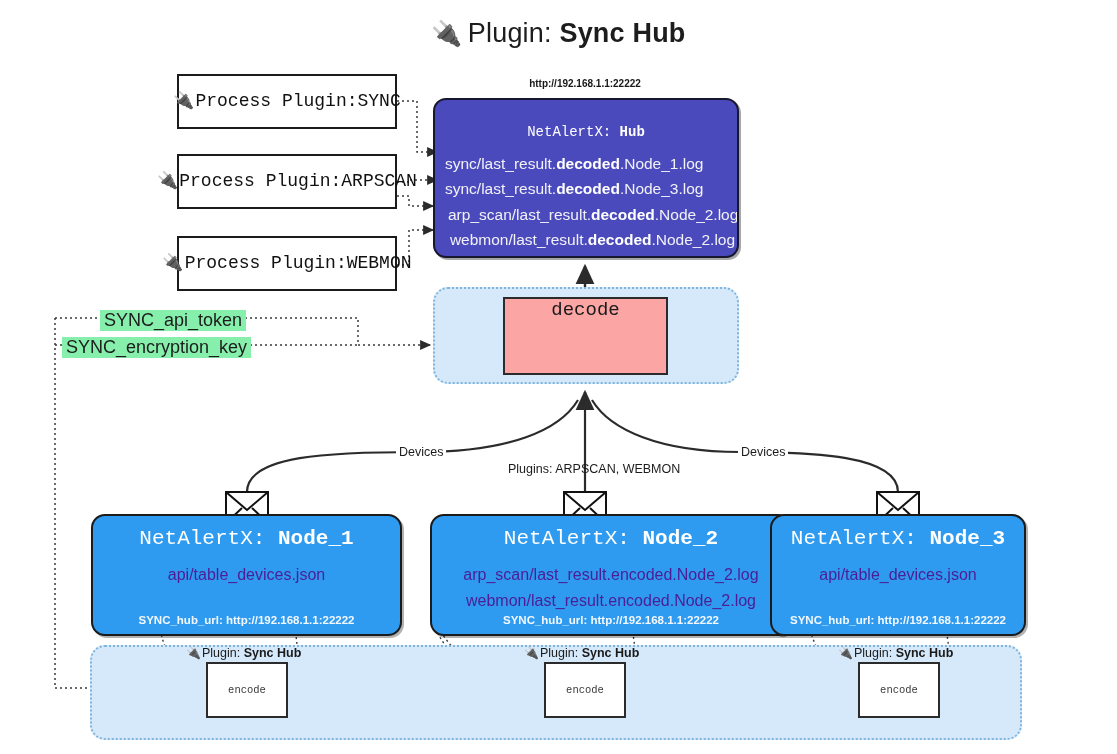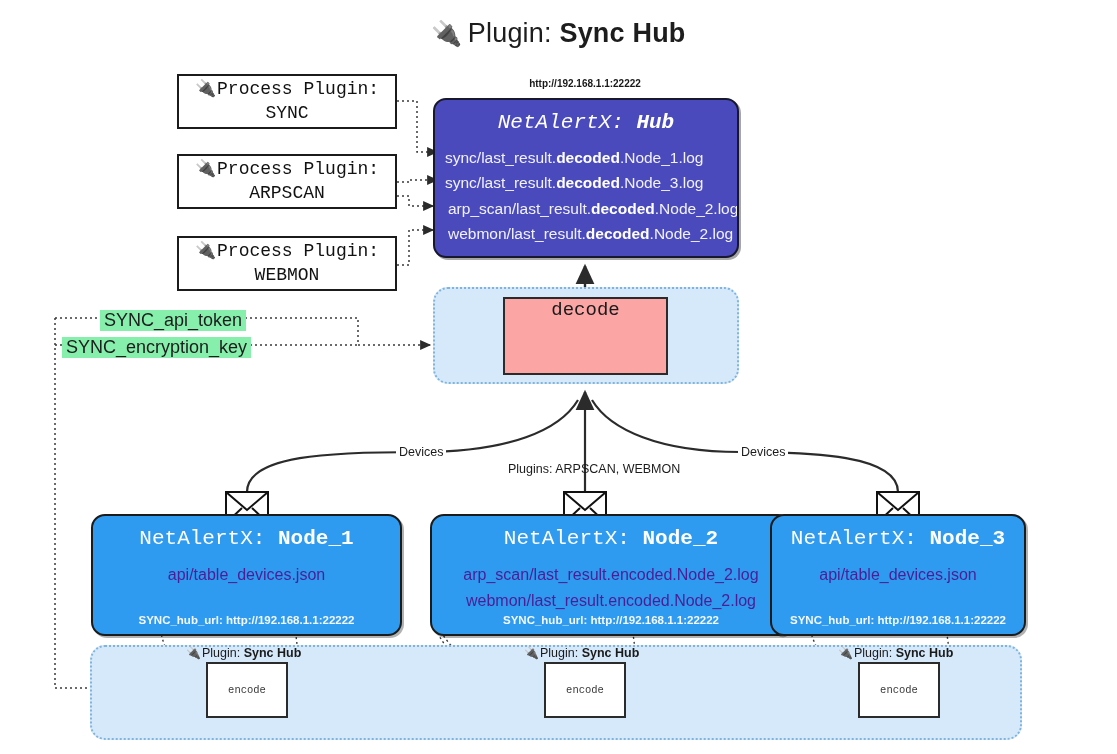--- a/index.html
+++ b/index.html
@@ -15,43 +15,43 @@
   #title .plug{font-size:25px;margin-right:5px;}
   #title .strong{font-weight:bold;}
 
   
   .box{position:absolute;box-sizing:border-box;}
 
   .plugbox{
     border:2px solid #1b1b1b;background:#fff;
     font-family:"Liberation Mono","DejaVu Sans Mono",monospace;
     font-size:18px;color:#111;
-    display:flex;flex-direction:column;align-items:center;justify-content:center;
+    display:flex;flex-direction:row;align-items:center;justify-content:center;
     line-height:1.3;
   }
   .plugbox .l1{white-space:nowrap;}
   .plugbox .l1 .plug{font-family:"Liberation Sans",sans-serif;font-size:17px;margin-right:1px;}
 
   
   #hub{
     border:2px solid #17172e;border-radius:13px;background:#4a4abd;
     box-shadow:2px 2px 0 rgba(0,0,0,.35);
     color:#fff;overflow:hidden;
   }
   #hub .hdr{
     font-family:"Liberation Mono","DejaVu Sans Mono",monospace;
-    font-size:21px;text-align:center;margin-top:11px;font-style:italic;
+    font-size:14px;text-align:center;margin-top:24px;
   }
   #hub .hdr b{font-weight:bold;}
   #hub .rows{margin-top:11px;}
   #hub .row{
     font-size:15.5px;color:#f2f2f6;line-height:1.63;padding-left:10px;white-space:nowrap;
   }
   #hub .row b{font-weight:bold;color:#fff;}
-  #hub .row.wide{padding-left:13px;}
+  #hub .row.wide{padding-left:13px;text-align:center;}
   #huburl{
     position:absolute;width:320px;text-align:center;font-size:10px;color:#181818;font-weight:bold;
   }
 
   
   .region{
     background:#d6e9fb;border:2px dotted #7fb4dd;border-radius:15px;
   }
   #decodebox{
     border:2px solid #2b2b2b;background:#fca5a5;

